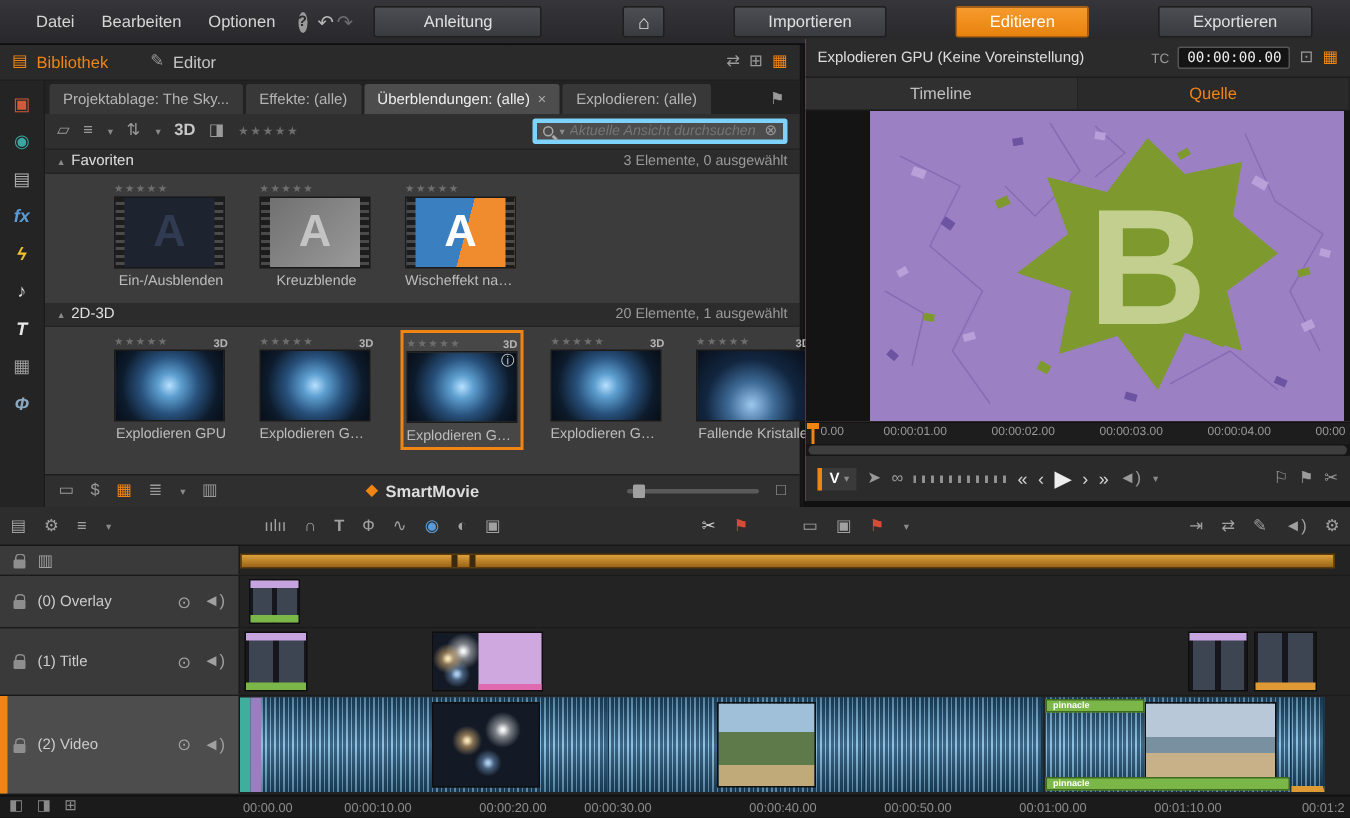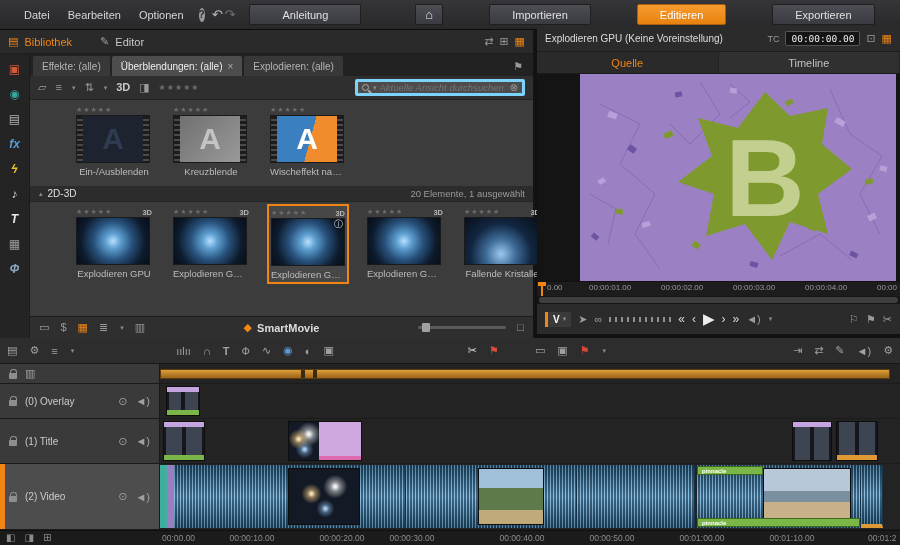--- a/index.html
+++ b/index.html
@@ -152,20 +152,23 @@
       <span class="navico" style="color: rgb(91, 155, 213);">fx</span>
       <span class="navico" style="color: rgb(240, 192, 48);">ϟ</span>
       <span class="navico" style="color: rgb(216, 216, 216);">♪</span>
       <span class="navico" style="color: rgb(232, 232, 232);">T</span>
       <span class="navico" style="color: rgb(154, 154, 154);">▦</span>
       <span class="navico" style="color: rgb(138, 168, 192);">Ф</span>
     </div>
     <div class="libcontent">
       <div class="cattabs">
         <span class="cattab">
+            <span>Projektablage: The Sky...</span>
+          </span>
+        <span class="cattab">
             <span>Effekte: (alle)</span>
           </span>
         <span class="cattab active">
             <span>Überblendungen: (alle)</span>
             <span class="tabclose">×</span>
           </span>
         <span class="cattab">
             <span>Explodieren: (alle)</span>
           </span>
         <span class="ico" style="margin-left:auto;margin-right:10px;margin-bottom:4px">⚑</span>
@@ -180,20 +183,25 @@
         <span class="ico">◨</span>
         <span style="font-size:8px;color:#6e6e6e;letter-spacing:1px">★★★★★</span>
         <div class="searchbox">
           <span class="mag"></span>
           <span class="caret">▾</span>
           <input placeholder="Aktuelle Ansicht durchsuchen" style="">
           <span class="ico" style="font-size:10px">⊗</span>
         </div>
       </div>
 
+      <div class="sechead">
+        <span class="caret">▴</span>
+        <span>Favoriten</span>
+        <span class="seccount">3 Elemente, 0 ausgewählt</span>
+      </div>
       <div class="thumbrow" style="height:86px">
         <div class="card">
           <span class="cardstars">★★★★★</span>
           <div class="thumb spro" style="background:#1d2430">
             <span class="bigletter" style="color:#303b52">A</span>
           </div>
           <span class="cardlabel">Ein-/Ausblenden</span>
         </div>
         <div class="card">
           <span class="cardstars">★★★★★</span>
@@ -282,22 +290,22 @@
 
 <div class="preview abs">
   <div class="pheader">
     <span class="ptitle">Explodieren GPU (Keine Voreinstellung)</span>
     <span style="margin-left:auto;color:#9a9a9a;font-size:9px">TC</span>
     <span class="tcbox">00:00:00.00</span>
     <span class="ico">⊡</span>
     <span class="ico orangetxt">▦</span>
   </div>
   <div class="ptabs">
+    <span class="ptab">Timeline</span>
     <span class="ptab active">Quelle</span>
-    <span class="ptab">Timeline</span>
   </div>
   <div class="viewport">
     <svg class="canvas" viewBox="0 0 316 207">
       <rect width="316" height="207" fill="#9c80c4"></rect>
       <g stroke="#8668b2" stroke-width="1" fill="none" opacity="0.85">
         <path d="M20,30 L60,50 L40,90 L75,120 L55,160 L80,195"></path>
         <path d="M120,8 L140,40 L110,70 L90,50"></path>
         <path d="M250,15 L270,60 L302,82 L280,120 L300,160"></path>
         <path d="M200,182 L240,160 L272,186"></path>
         <path d="M10,120 L36,135 L28,170"></path>

